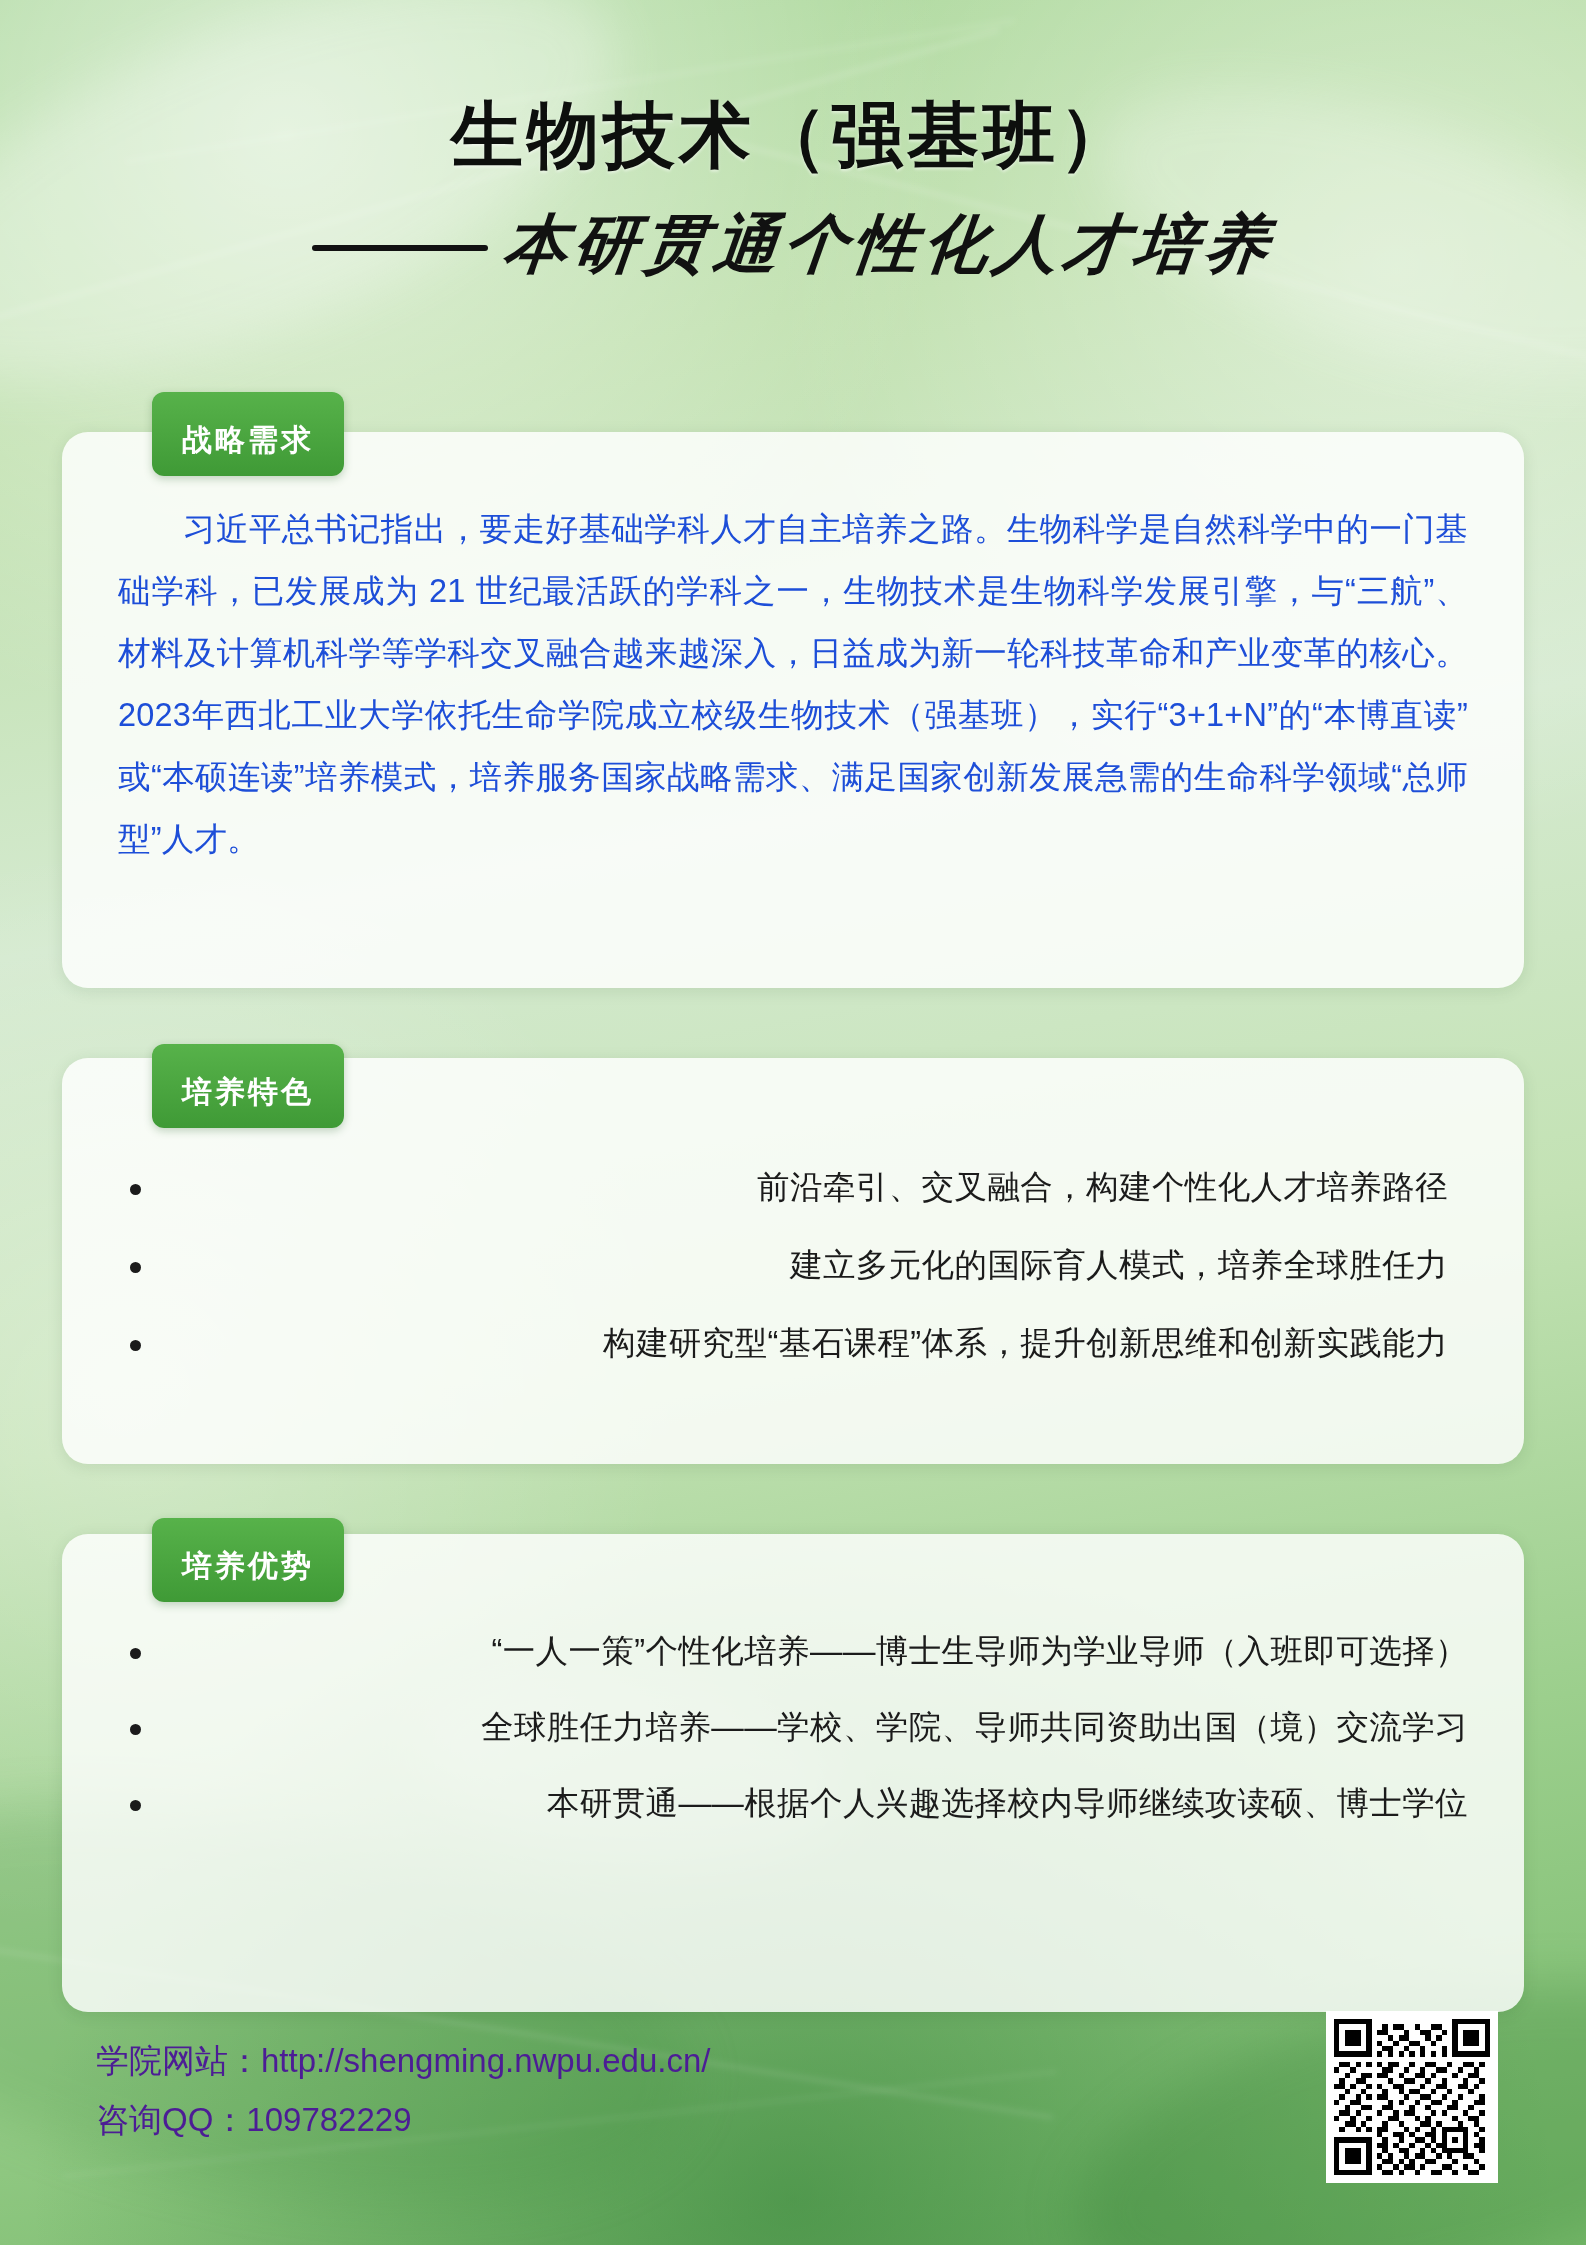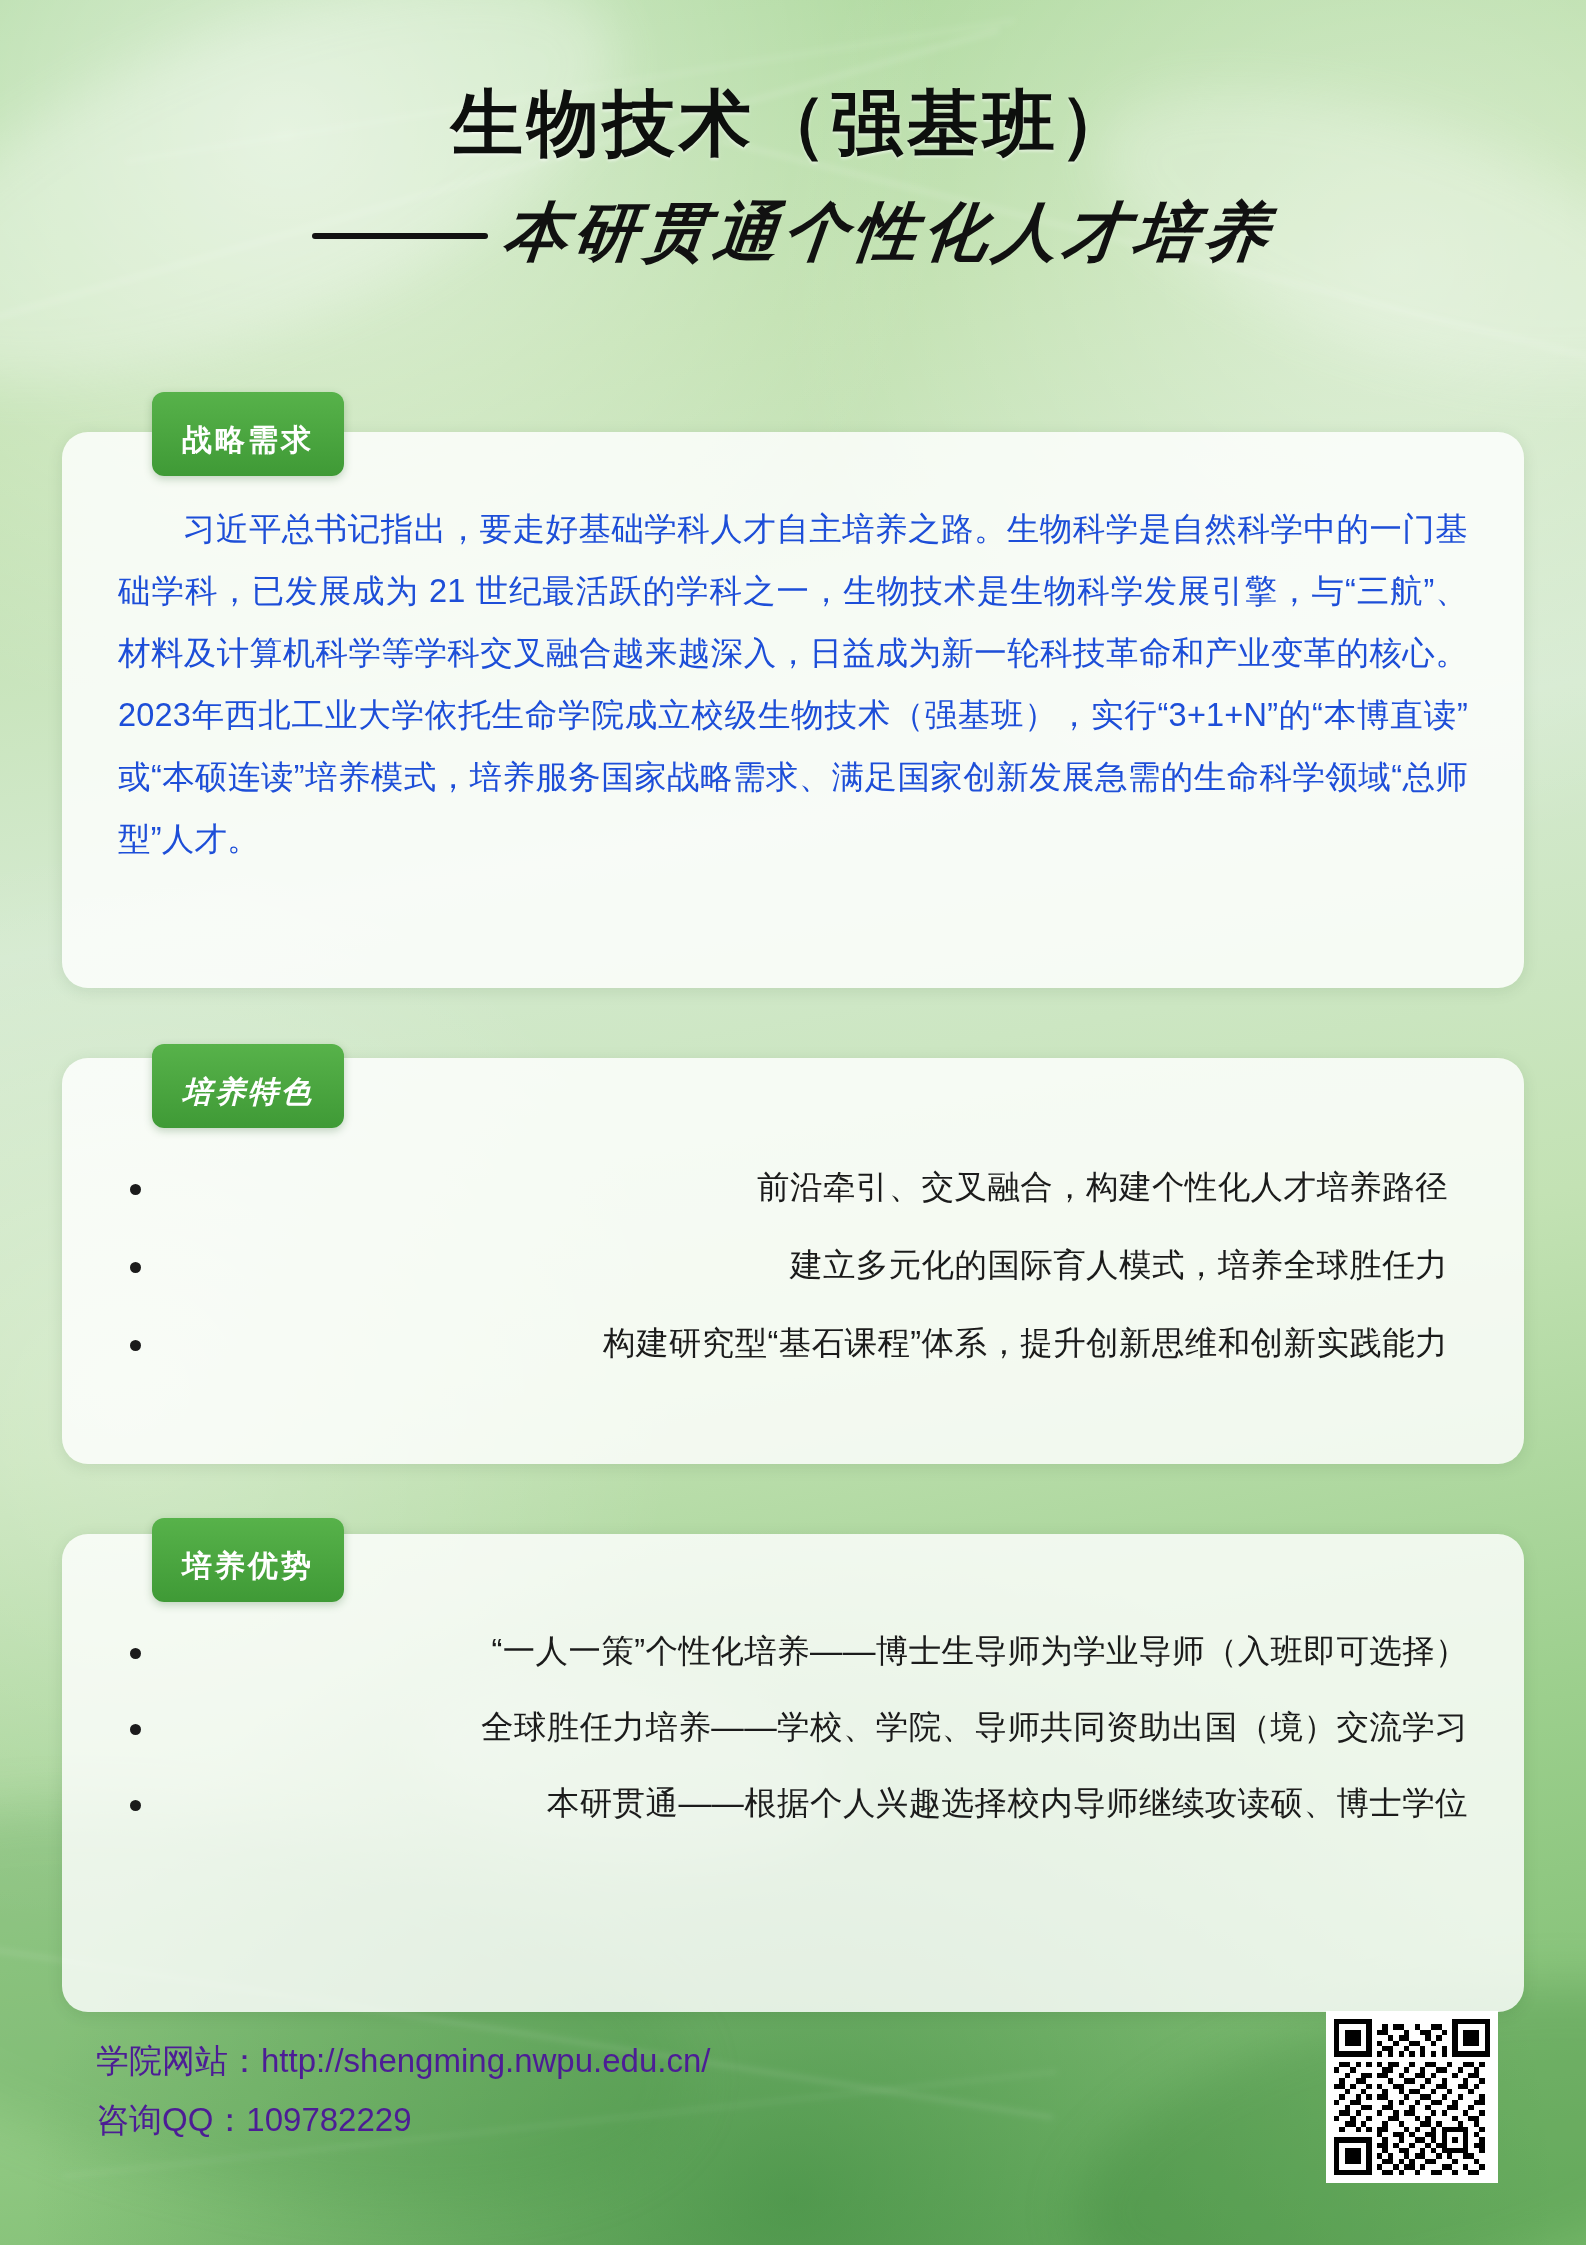--- a/index.html
+++ b/index.html
@@ -46,21 +46,21 @@
   }
   .vein.v1 { width: 1100px; height: 3px; left: -80px; top: 180px; transform: rotate(-16deg); }
   .vein.v2 { width: 900px;  height: 2px; left: 120px; top: 90px;  transform: rotate(-9deg); }
   .vein.v3 { width: 1000px; height: 3px; right: -120px; top: 260px; transform: rotate(14deg); }
   .vein.v4 { width: 1200px; height: 3px; left: -140px; bottom: 220px; transform: rotate(9deg); background: rgba(255,255,255,0.16); }
   .vein.v5 { width: 1000px; height: 2px; left: 60px; bottom: 120px; transform: rotate(-6deg); background: rgba(255,255,255,0.14); }
 
   
   .title-area {
     position: absolute;
-    top: 84px;
+    top: 96px;
     left: 0;
     width: 100%;
     text-align: center;
     z-index: 5;
   }
   .main-title {
     font-family: "DejaVu Sans", "Liberation Sans", sans-serif;
     font-size: 72px;
     font-weight: 700;
     color: #0d0f0d;
@@ -115,21 +115,21 @@
     color: #ffffff;
     font-size: 30px;
     font-weight: 700;
     letter-spacing: 3px;
     padding: 28px 30px 15px 30px;
     border-radius: 12px;
     box-shadow: 0 3px 8px rgba(30,90,30,0.25);
     white-space: nowrap;
   }
   .badge1 { left: 152px; top: 392px; }
-  .badge2 { left: 152px; top: 1044px; font-style: italic; }
+  .badge2 { left: 152px; top: 1044px; }
   .badge3 { left: 152px; top: 1518px; }
 
   
   .para {
     position: absolute;
     left: 118px;
     top: 498px;
     width: 1350px;
     font-size: 32.5px;
     line-height: 62px;

